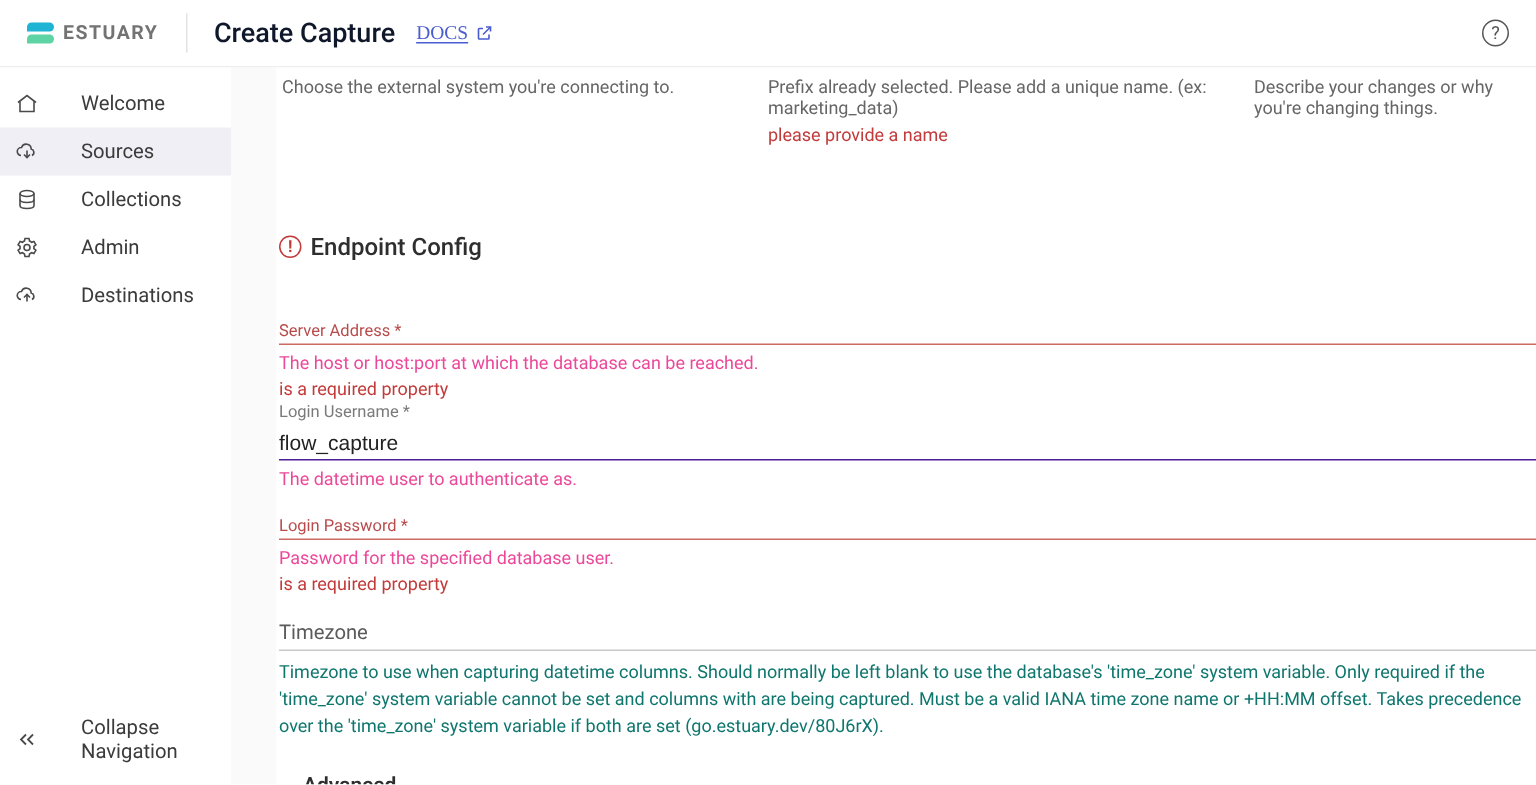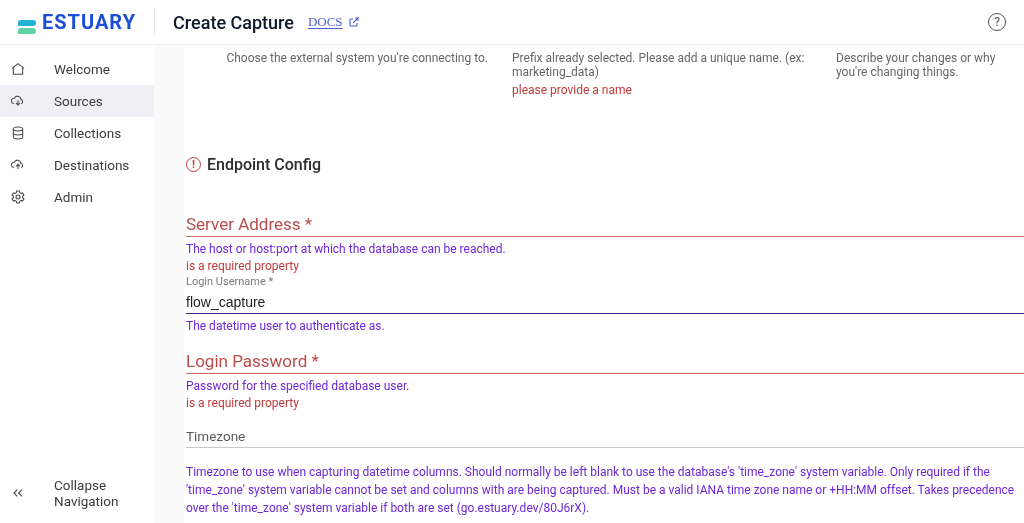--- a/index.html
+++ b/index.html
@@ -1,55 +1,55 @@
 <!DOCTYPE html>
 <html><head>
 <meta charset="utf-8">
 <style>
   * { box-sizing: border-box; margin: 0; padding: 0; }
   html, body { width: 1024px; height: 523px; font-family: -apple-system, BlinkMacSystemFont, "Segoe UI", Roboto, Helvetica, Arial, sans-serif; color: #303030; background:#fff; overflow:hidden; }
   .topbar { display:flex; align-items:center; height:45px; border-bottom:1px solid #eee; padding:0 18px; }
-  .logo { display:flex; align-items:flex-end; gap:6px; font-weight:700; letter-spacing:1px; font-size:20px; color:#1d4ed8; }
+  .logo { display:flex; align-items:flex-start; gap:6px; font-weight:700; letter-spacing:1px; font-size:13px; color:#737373; }
   .logo-mark { width:18px; height:14px; position:relative; }
   .logo-mark::before, .logo-mark::after { content:""; position:absolute; left:0; right:0; height:6px; border-radius:3px 3px 3px 0; }
   .logo-mark::before { top:0; background:#1fb3d4; }
   .logo-mark::after { bottom:0; background:#5ed4a5; }
   .vdiv { width:1px; height:26px; background:#e3e3e3; margin:0 18px; }
   .title { font-size:18px; font-weight:500; color:#0f172a; }
   .docs { margin-left:14px; font-size:13px; color:#4a5dd0; text-decoration:underline; display:flex; align-items:center; gap:5px; text-underline-offset:2px;font-family:Liberation Serif, serif;}
   .ext-icon { width:12px; height:12px; }
   .spacer { flex:1; }
   .help { width:18px; height:18px; border:1.5px solid #555; border-radius:50%; display:flex; align-items:center; justify-content:center; font-size:12px; color:#555; cursor:pointer;}
   .body { display:flex; height:calc(523px - 45px); }
   .sidebar { width:154px; background:#fff; display:flex; flex-direction:column; padding-top:8px; }
   .nav-item { display:flex; align-items:center; gap:28px; padding:8px 10px; font-size:13.5px; color:#3b3b3b; cursor:pointer; border-radius:0; }
   .nav-item.active { background:#f0eff6; }
   .nav-icon { width:16px; height:16px; color:#4a4a4a; flex-shrink:0; }
   .sidebar-spacer { flex:1; }
   .gutter { width:30px; background:#fafafa; }
   .main { flex:1; background:#fff; padding:6px 0 0 0; overflow:hidden; position:relative;}
   .helper-row { display:flex; gap:24px; font-size:12px; color:#666; padding-left:2px;}
-  .helper-row .col1 { width:300px;text-align:right; }
+  .helper-row .col1 { width:300px; }
   .helper-row .col2 { width:300px; }
   .helper-row .col3 { flex:1; }
   .err { color:#c23a3a; font-size:12px; }
   .section-head { display:flex; align-items:center; gap:6px; margin-top:58px; font-size:16px; font-weight:500; color:#2e2e2e; }
   .warn-icon { width:15px; height:15px; border:1.5px solid #c23a3a; border-radius:50%; display:flex; align-items:center; justify-content:center; color:#c23a3a; font-size:11px; font-weight:700;}
   .field { margin-top:40px; }
-  .field-label { font-size:17px; color:#6b6b6b; display:block; padding-bottom:2px;}
+  .field-label { font-size:11px; color:#6b6b6b; display:block; padding-bottom:2px;}
   .field-label.req { color:#b84b4b; }
   .field-label.small { font-size:11px; color:#7a7a7a; }
   .field-underline { height:1px; background:#c9c9c9; }
   .field-underline.err-line { background:#cc6b62; }
-  .field-help { font-size:12px; color:#6d28d9; margin-top:5px; }
+  .field-help { font-size:12px; color:#ec4899; margin-top:5px; }
   .input-line { display:flex; border-bottom:1px solid #4c1d95; }
   .input-val { font-size:14px; color:#222; padding:4px 0 3px 0; width:100%; border:none; outline:none; background:transparent;}
   .accordion { border-bottom:1px solid #e3e3e3; padding:13px 4px 13px 16px; font-size:14px; font-weight:600; color:#2e2e2e; cursor:pointer;}
   .content { padding-left:2px; padding-right:0; }
-  .tztext { font-size:12px; color:#6d28d9; line-height:1.5; margin-top:15px; }
+  .tztext { font-size:12px; color:#0f766e; line-height:1.5; margin-top:5px; }
   .tz-label { font-size:13.5px; color:#5b5b5b; border-bottom:1px solid #c9c9c9; padding-bottom:3px; display:block;}
 </style>
 </head>
 <body>
 
 <div class="topbar">
   <div class="logo">
     <span class="logo-mark"></span>
     <span>ESTUARY</span>
   </div>
@@ -87,32 +87,32 @@
     <div class="nav-item">
       <svg class="nav-icon" viewBox="0 0 24 24" fill="none" stroke="currentColor" stroke-width="1.6">
           <ellipse cx="12" cy="6" rx="7" ry="3"></ellipse>
           <path d="M5 6v6c0 1.7 3.1 3 7 3s7-1.3 7-3V6"></path>
           <path d="M5 12v6c0 1.7 3.1 3 7 3s7-1.3 7-3v-6"></path>
         </svg>
       <span>Collections</span>
     </div>
     <div class="nav-item">
       <svg class="nav-icon" viewBox="0 0 24 24" fill="none" stroke="currentColor" stroke-width="1.6">
+          <circle cx="12" cy="12" r="3"></circle>
+          <path d="M19 12a7 7 0 0 0-.1-1.2l2-1.5-2-3.4-2.3.9a7 7 0 0 0-2-1.2L14 3h-4l-.6 2.6a7 7 0 0 0-2 1.2l-2.3-.9-2 3.4 2 1.5A7 7 0 0 0 5 12c0 .4 0 .8.1 1.2l-2 1.5 2 3.4 2.3-.9a7 7 0 0 0 2 1.2L10 21h4l.6-2.6a7 7 0 0 0 2-1.2l2.3.9 2-3.4-2-1.5c.1-.4.1-.8.1-1.2z"></path>
+        </svg>
+      <span>Admin</span>
+    </div>
+    <div class="nav-item">
+      <svg class="nav-icon" viewBox="0 0 24 24" fill="none" stroke="currentColor" stroke-width="1.6">
           <path d="M6 16a4 4 0 0 1 .5-8 5 5 0 0 1 9.7 1.5A3.5 3.5 0 0 1 17 16"></path>
           <path d="M12 18v-7"></path>
           <path d="M9 14l3-3 3 3"></path>
         </svg>
       <span>Destinations</span>
-    </div>
-    <div class="nav-item">
-      <svg class="nav-icon" viewBox="0 0 24 24" fill="none" stroke="currentColor" stroke-width="1.6">
-          <circle cx="12" cy="12" r="3"></circle>
-          <path d="M19 12a7 7 0 0 0-.1-1.2l2-1.5-2-3.4-2.3.9a7 7 0 0 0-2-1.2L14 3h-4l-.6 2.6a7 7 0 0 0-2 1.2l-2.3-.9-2 3.4 2 1.5A7 7 0 0 0 5 12c0 .4 0 .8.1 1.2l-2 1.5 2 3.4 2.3-.9a7 7 0 0 0 2 1.2L10 21h4l.6-2.6a7 7 0 0 0 2-1.2l2.3.9 2-3.4-2-1.5c.1-.4.1-.8.1-1.2z"></path>
-        </svg>
-      <span>Admin</span>
     </div>
     <div class="sidebar-spacer"></div>
     <div class="nav-item" style="margin-bottom:6px;">
       <svg class="nav-icon" viewBox="0 0 24 24" fill="none" stroke="currentColor" stroke-width="1.8">
           <path d="M11 17l-5-5 5-5"></path>
           <path d="M18 17l-5-5 5-5"></path>
         </svg>
       <span>Collapse Navigation</span>
     </div>
   </div>

